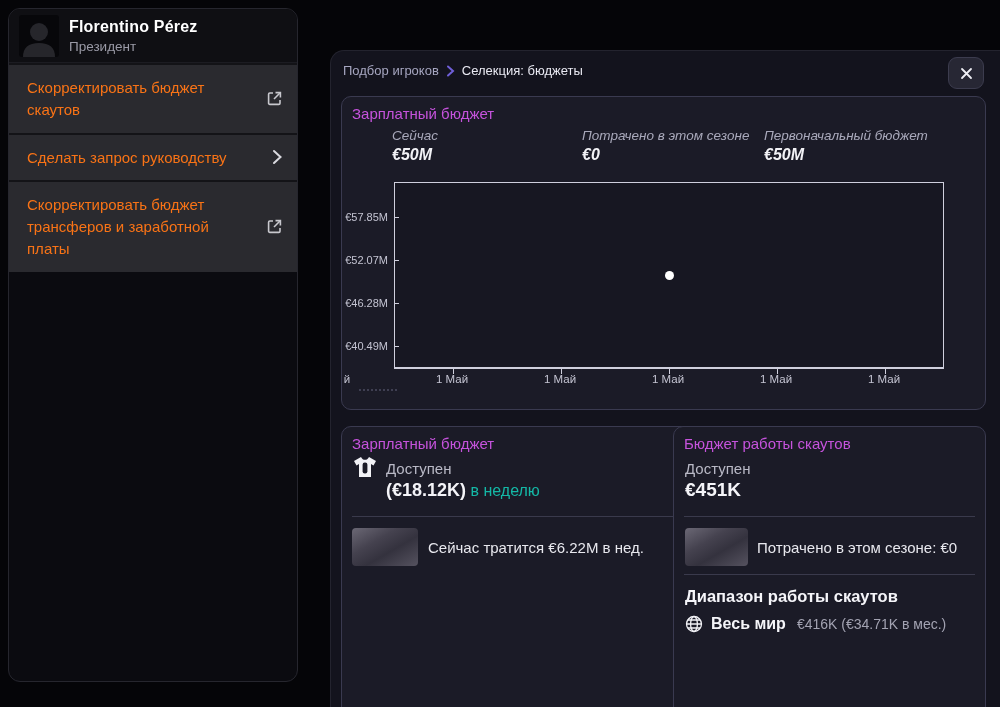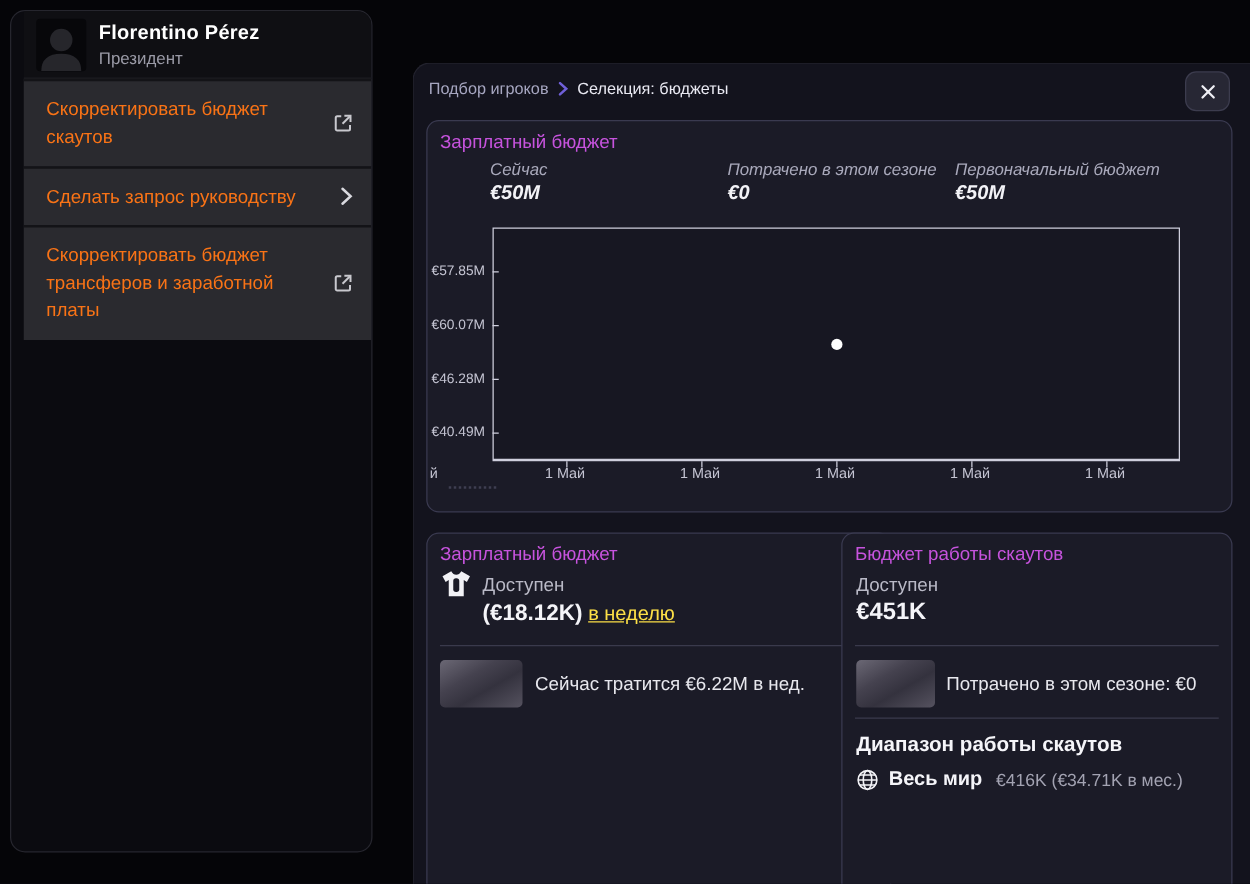--- a/index.html
+++ b/index.html
@@ -10,21 +10,20 @@
     position:relative;
     overflow:hidden;
     color:#e8e8f0;
   }
 
   
   .sidebar {
     position:absolute; left:8px; top:8px; width:290px; height:674px;
     background:#0b0b10; border:1px solid #26262e; border-radius:12px;
     overflow:hidden;
-    padding-left:10px;
   }
   .profile {
     height:54px; background:#0f0f13; display:flex; align-items:center;
     gap:10px; padding:0 10px; border-bottom:1px solid #1c1c22;
   }
   .avatar {
     width:40px; height:42px; background:#07070a; border-radius:3px;
     display:flex; align-items:flex-end; justify-content:center; overflow:hidden;
     flex:0 0 auto;
   }
@@ -97,21 +96,21 @@
   .blur-block {
     position:absolute; border-radius:4px;
     background:linear-gradient(150deg,#6b6875 0%,#45424f 35%,#34323e 60%,#55525f 100%);
   }
 
   
   .sal-icon   { position:absolute; left:11px; top:29px; }
   .sal-avail  { position:absolute; left:44px; top:33px; }
   .sal-value-row { position:absolute; left:44px; top:53px; }
   .sal-value  { font-size:18px; font-weight:700; color:#f4f4f8; }
-  .sal-suffix { font-size:16px; color:#fde047;text-decoration:underline; }
+  .sal-suffix { font-size:16px; color:#14b8a6; }
   .sal-div    { top:89px; }
   .sal-block  { left:10px; top:101px; width:66px; height:38px; }
   .sal-spend  { position:absolute; left:86px; top:112px; }
 
   
   .sc-avail  { position:absolute; left:11px; top:33px; }
   .sc-value  { position:absolute; left:11px; top:52px; font-size:19px; font-weight:700; color:#f4f4f8; }
   .sc-div1   { top:89px; }
   .sc-block  { left:11px; top:101px; width:63px; height:38px; }
   .sc-season { position:absolute; left:83px; top:112px; }
@@ -196,21 +195,21 @@
     <div class="stat s1">
       <div class="s-label">Потрачено в этом сезоне</div>
       <div class="s-value">€0</div>
     </div>
     <div class="stat s2">
       <div class="s-label">Первоначальный бюджет</div>
       <div class="s-value">€50M</div>
     </div>
 
     <div class="ylab" style="top:114px">€57.85M</div>
-    <div class="ylab" style="top:157px">€60.07M</div>
+    <div class="ylab" style="top:157px">€52.07M</div>
     <div class="ylab" style="top:200px">€46.28M</div>
     <div class="ylab" style="top:243px">€40.49M</div>
 
     <div class="plot">
       <div class="ytick" style="top:34px"></div>
       <div class="ytick" style="top:77px"></div>
       <div class="ytick" style="top:120px"></div>
       <div class="ytick" style="top:163px"></div>
 
       <div class="xtick" style="left:58px"></div>

